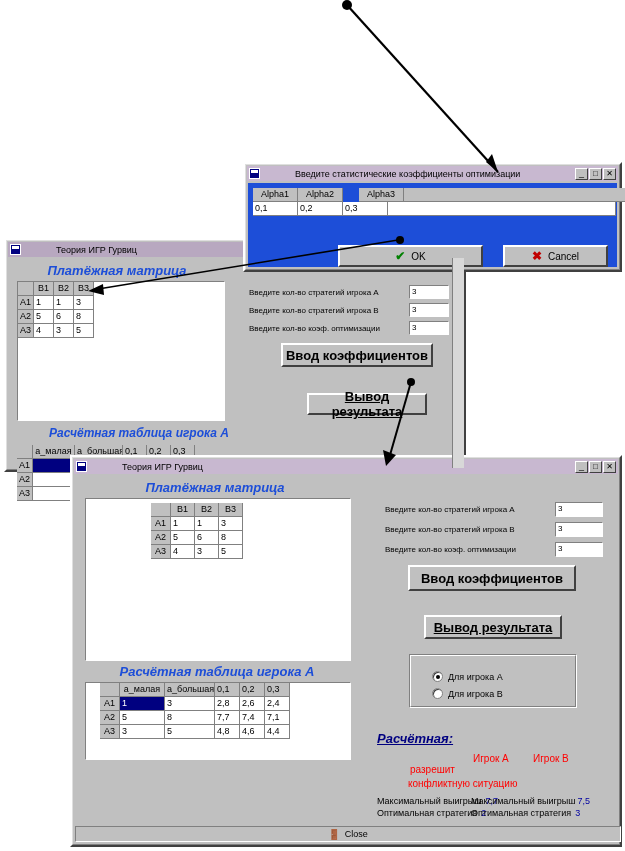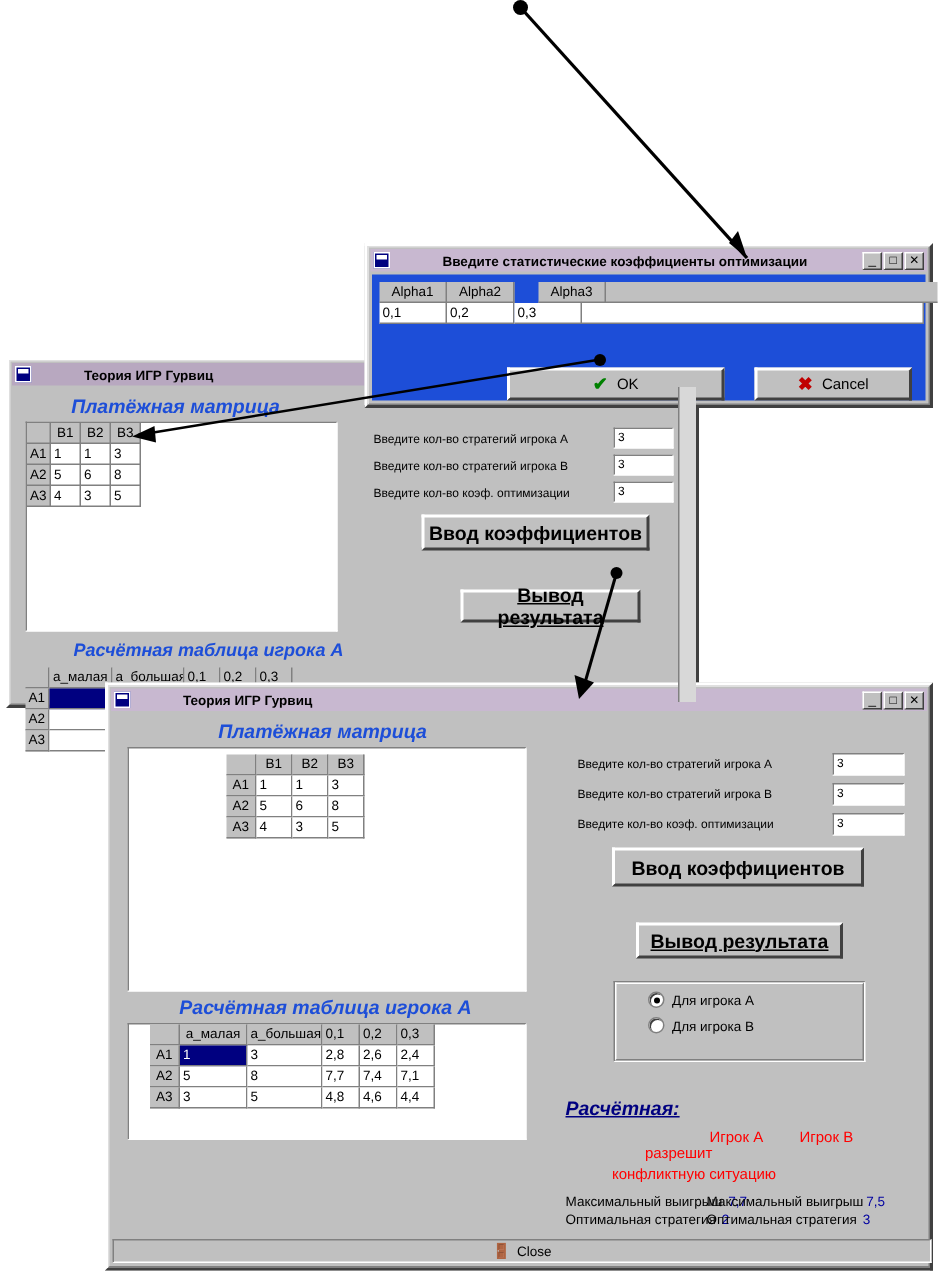--- a/index.html
+++ b/index.html
@@ -46,21 +46,21 @@
     flex: 0 0 auto;
     position: relative;
   }
   .title-ico::after {
     content: "";
     position: absolute; left: 1px; top: 1px; right: 1px; height: 3px;
     background: #ffffff;
   }
   .title-text {
     font-size: 9px;
-    font-weight: bold;
+    font-weight: normal;
     color: #000000;
     white-space: nowrap;
     overflow: hidden;
     flex: 1 1 auto;
     padding-left: 32px;
   }
   .title-btns { display: flex; gap: 1px; flex: 0 0 auto; }
   .tbtn {
     width: 13px; height: 12px;
     background: #c0c0c0;
@@ -471,38 +471,38 @@
       </div>
       <div style="position:absolute; left:310px; top:66px; width:230px; display:flex; align-items:center;">
         <div class="lbl" style="width:170px;">Введите кол-во коэф. оптимизации</div>
         <div class="edit" style="width:48px; height:15px;">3</div>
       </div>
 
       <div class="btn btn-big" style="position:absolute; left:333px; top:89px; width:168px; height:26px;">Ввод коэффициентов</div>
 
       <div class="btn btn-big btn-underline" style="position:absolute; left:349px; top:139px; width:138px; height:24px;">Вывод результата</div>
 
-      <div class="groupbox" style="position:absolute; left:334px; top:178px; width:168px; height:54px; padding:6px 0 0 22px;">
+      <div class="groupbox" style="position:absolute; left:334px; top:178px; width:168px; height:54px; padding:16px 0 0 22px;">
         <div class="groupbox-in"></div>
         <div class="radio-row">
           <div class="radio on"></div>
           <div class="radio-lbl">Для игрока A</div>
         </div>
         <div class="radio-row">
           <div class="radio"></div>
           <div class="radio-lbl">Для игрока B</div>
         </div>
       </div>
 
       <div class="res-title" style="position:absolute; left:302px; top:255px;">Расчётная:</div>
 
       <div class="res-red" style="position:absolute; left:398px; top:277px;">Игрок А</div>
       <div class="res-red" style="position:absolute; left:458px; top:277px;">Игрок В</div>
 
-      <div class="res-red" style="position:absolute; left:355px; top:288px;">разрешит</div>
+      <div class="res-red" style="position:absolute; left:335px; top:288px;">разрешит</div>
       <div class="res-red" style="position:absolute; left:319px; top:302px;margin-left:14px;">конфликтную ситуацию</div>
 
       <div style="position:absolute; left:302px; top:320px; display:flex; gap:4px;">
         <span class="res-black">Максимальный выигрыш</span>
         <span class="res-blue">7,7</span>
       </div>
       <div style="position:absolute; left:302px; top:332px; display:flex; gap:4px;">
         <span class="res-black">Оптимальная стратегия</span>
         <span class="res-blue">2</span>
       </div>

